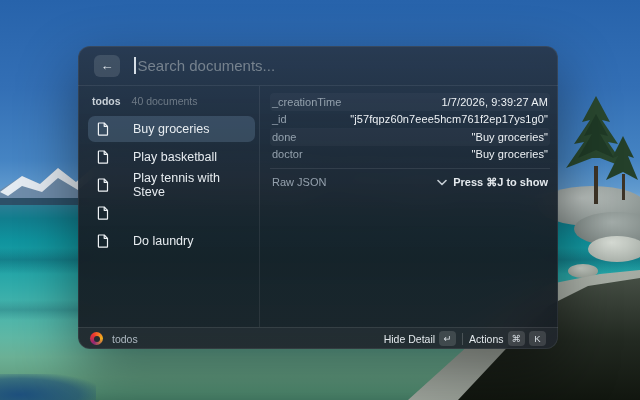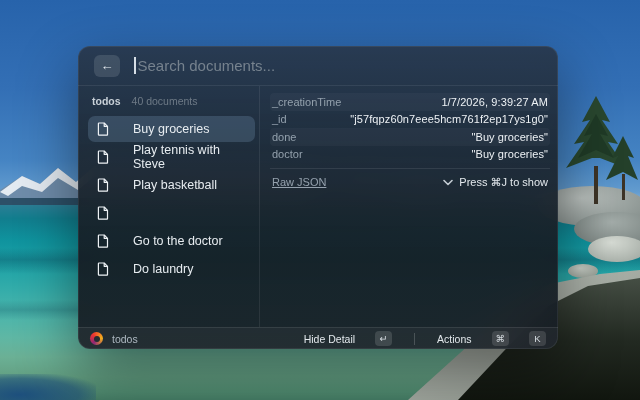--- a/index.html
+++ b/index.html
@@ -58,31 +58,31 @@
 
   .col-detail { flex:1; padding:7px 8px 0 10px; display:flex; flex-direction:column; }
   .detail-row { display:flex; align-items:center; justify-content:space-between;
     height:17.5px; font-size:11px; padding:0 2px; border-radius:4px; }
   .detail-row:nth-child(odd) { background:rgba(255,255,255,0.03); }
   .detail-key { color:#94a1ad; font-weight:500; }
   .detail-value { color:#eef2f5; font-weight:normal; letter-spacing:0.1px; }
   .detail-sep { border-top:1px solid rgba(255,255,255,0.09); margin:5px 0 0 0; }
   .rawjson-row { display:flex; align-items:center; justify-content:space-between;
     height:26px; font-size:11px; padding:0 2px; }
-  .rawjson-label { color:#94a1ad; font-weight:500;text-decoration:underline; }
-  .rawjson-right { display:flex; align-items:center; gap:6px; color:#e4e9ed; font-weight:normal; cursor:pointer; }
+  .rawjson-label { color:#94a1ad; font-weight:500; }
+  .rawjson-right { display:flex; align-items:center; gap:6px; color:#e4e9ed; font-weight:bold; cursor:pointer; }
 
   .panel-footer { position:absolute; left:0; right:0; bottom:0; height:22px;
     border-top:1px solid rgba(255,255,255,0.09); background:rgba(255,255,255,0.035);
     display:flex; align-items:center; padding:0 12px; font-size:10.5px; }
   .logo { position:relative; width:13px; height:13px; border-radius:50%;
     background:conic-gradient(from 210deg,#8d2676,#ee342f 110deg,#f3b01c 235deg,#8d2676 360deg); flex:none; }
   .logo::after { content:""; position:absolute; inset:3.5px; border-radius:50%; background:#242b31; }
   .footer-app { color:#aeb8c1; margin-left:9px; }
-  .footer-right { margin-left:auto; display:flex; align-items:center; gap:20px; }
+  .footer-right { margin-left:auto; display:flex; align-items:center; gap:4px; }
   .footer-label { color:#e3e8ec; font-weight:500; cursor:pointer; }
   .keycap { min-width:17px; height:15px; padding:0 4px; border-radius:4px;
     background:rgba(255,255,255,0.13); color:#d6dce1; font-size:9.5px;
     display:flex; align-items:center; justify-content:center; cursor:pointer; }
   .footer-div { width:1px; height:12px; background:rgba(255,255,255,0.18); margin:0 2px; }
 </style>
 </head>
 <body>
 
 <div class="wallpaper">
@@ -154,52 +154,43 @@
   </div>
 
 
   <div class="list-item">
     <span class="doc-icon">
       <svg width="12" height="14" viewBox="0 0 12 14">
         <path d="M2 1 h5.2 L10.5 4.3 V12.6 a0.6 0.6 0 0 1 -0.6 0.6 H2 a0.6 0.6 0 0 1 -0.6 -0.6 V1.6 A0.6 0.6 0 0 1 2 1 Z" fill="none" stroke="#eef2f5" stroke-width="1.2" stroke-linejoin="round"></path>
         <path d="M7.2 1 V4.3 H10.5" fill="none" stroke="#eef2f5" stroke-width="1.2" stroke-linejoin="round"></path>
       </svg>
     </span>
+    <span class="list-item-label">Play basketball</span>
+  </div>
+
+  <div class="list-item">
+    <span class="doc-icon">
+      <svg width="12" height="14" viewBox="0 0 12 14">
+        <path d="M2 1 h5.2 L10.5 4.3 V12.6 a0.6 0.6 0 0 1 -0.6 0.6 H2 a0.6 0.6 0 0 1 -0.6 -0.6 V1.6 A0.6 0.6 0 0 1 2 1 Z" fill="none" stroke="#eef2f5" stroke-width="1.2" stroke-linejoin="round"></path>
+        <path d="M7.2 1 V4.3 H10.5" fill="none" stroke="#eef2f5" stroke-width="1.2" stroke-linejoin="round"></path>
+      </svg>
+    </span>
     <span class="list-item-label">Play tennis with Steve</span>
   </div>
 
-  <div class="list-item">
-    <span class="doc-icon">
-      <svg width="12" height="14" viewBox="0 0 12 14">
-        <path d="M2 1 h5.2 L10.5 4.3 V12.6 a0.6 0.6 0 0 1 -0.6 0.6 H2 a0.6 0.6 0 0 1 -0.6 -0.6 V1.6 A0.6 0.6 0 0 1 2 1 Z" fill="none" stroke="#eef2f5" stroke-width="1.2" stroke-linejoin="round"></path>
-        <path d="M7.2 1 V4.3 H10.5" fill="none" stroke="#eef2f5" stroke-width="1.2" stroke-linejoin="round"></path>
-      </svg>
-    </span>
-    <span class="list-item-label">Play basketball</span>
-  </div>
-
-
-  <div class="list-item">
-    <span class="doc-icon">
-      <svg width="12" height="14" viewBox="0 0 12 14">
-        <path d="M2 1 h5.2 L10.5 4.3 V12.6 a0.6 0.6 0 0 1 -0.6 0.6 H2 a0.6 0.6 0 0 1 -0.6 -0.6 V1.6 A0.6 0.6 0 0 1 2 1 Z" fill="none" stroke="#eef2f5" stroke-width="1.2" stroke-linejoin="round"></path>
-        <path d="M7.2 1 V4.3 H10.5" fill="none" stroke="#eef2f5" stroke-width="1.2" stroke-linejoin="round"></path>
-      </svg>
-    </span>
-  </div>
-
-  <div class="list-item">
-    <span class="doc-icon">
-      <svg width="12" height="14" viewBox="0 0 12 14">
-        <path d="M2 1 h5.2 L10.5 4.3 V12.6 a0.6 0.6 0 0 1 -0.6 0.6 H2 a0.6 0.6 0 0 1 -0.6 -0.6 V1.6 A0.6 0.6 0 0 1 2 1 Z" fill="none" stroke="#eef2f5" stroke-width="1.2" stroke-linejoin="round"></path>
-        <path d="M7.2 1 V4.3 H10.5" fill="none" stroke="#eef2f5" stroke-width="1.2" stroke-linejoin="round"></path>
-      </svg>
-    </span>
-    <span class="list-item-label">Go to the doctor</span>
-  </div>
+
+  <div class="list-item">
+    <span class="doc-icon">
+      <svg width="12" height="14" viewBox="0 0 12 14">
+        <path d="M2 1 h5.2 L10.5 4.3 V12.6 a0.6 0.6 0 0 1 -0.6 0.6 H2 a0.6 0.6 0 0 1 -0.6 -0.6 V1.6 A0.6 0.6 0 0 1 2 1 Z" fill="none" stroke="#eef2f5" stroke-width="1.2" stroke-linejoin="round"></path>
+        <path d="M7.2 1 V4.3 H10.5" fill="none" stroke="#eef2f5" stroke-width="1.2" stroke-linejoin="round"></path>
+      </svg>
+    </span>
+  </div>
+
 
   <div class="list-item">
     <span class="doc-icon">
       <svg width="12" height="14" viewBox="0 0 12 14">
         <path d="M2 1 h5.2 L10.5 4.3 V12.6 a0.6 0.6 0 0 1 -0.6 0.6 H2 a0.6 0.6 0 0 1 -0.6 -0.6 V1.6 A0.6 0.6 0 0 1 2 1 Z" fill="none" stroke="#eef2f5" stroke-width="1.2" stroke-linejoin="round"></path>
         <path d="M7.2 1 V4.3 H10.5" fill="none" stroke="#eef2f5" stroke-width="1.2" stroke-linejoin="round"></path>
       </svg>
     </span>
     <span class="list-item-label">Do laundry</span>
   </div>

